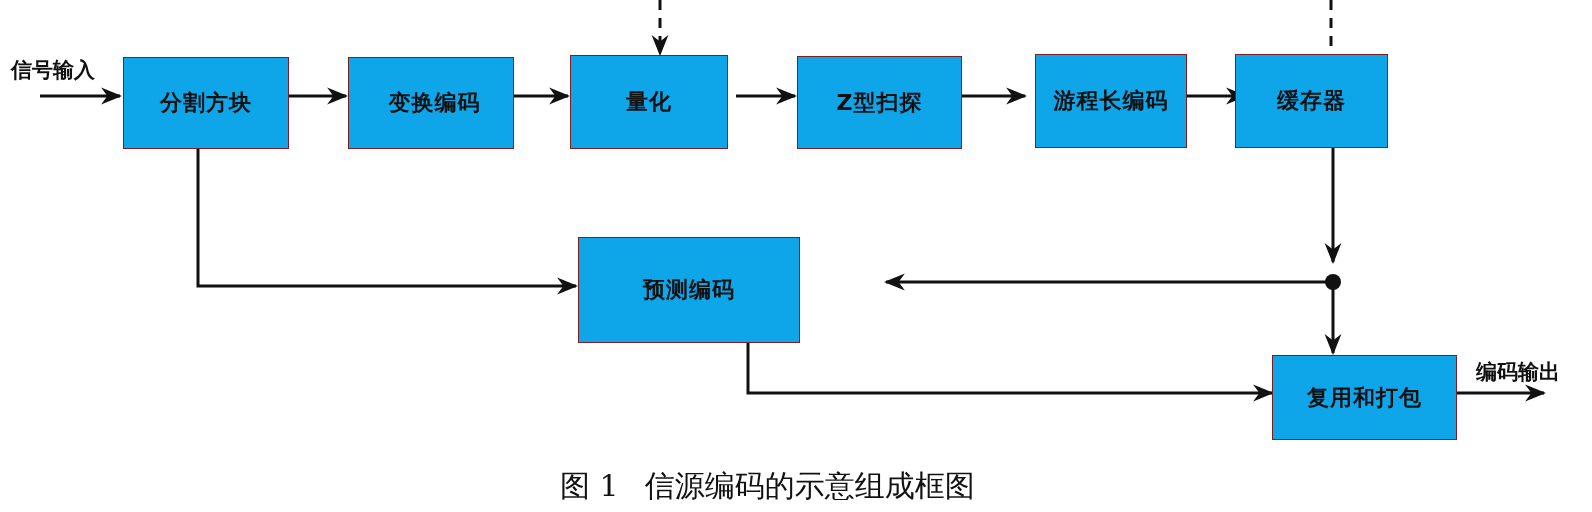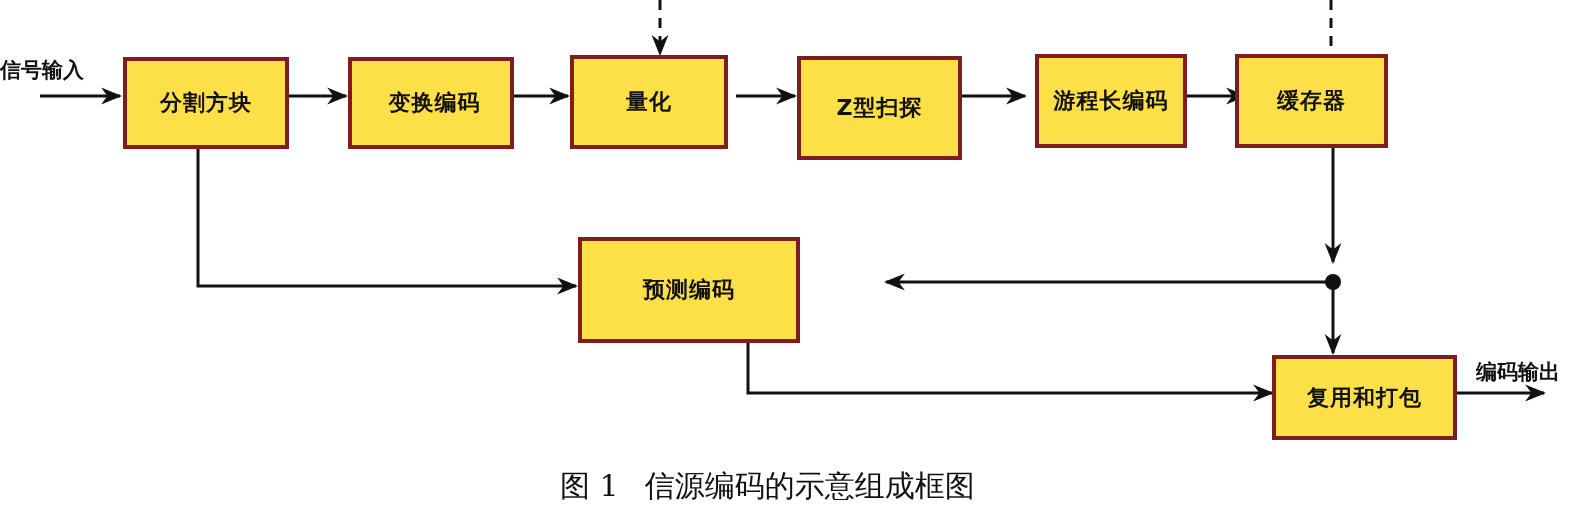--- a/index.html
+++ b/index.html
@@ -1,19 +1,19 @@
 <!DOCTYPE html>
 <html><head>
 <meta charset="utf-8">
 <style>
   html, body { margin: 0; padding: 0; background: #ffffff; }
   body { width: 1592px; height: 512px; position: relative; overflow: hidden;
          font-family: "DejaVu Sans", "Liberation Sans", sans-serif; color: #111; }
   svg { position: absolute; left: 0; top: 0; }
-  .box { position: absolute; border: 4px solid #7f1d1d; box-sizing: border-box; background: #fde047;
+  .box { position: absolute; border: 1px solid #7f1d1d; box-sizing: border-box; background: #0ea5e9;
          display: flex; align-items: center; justify-content: center;
          font-size: 22px; font-weight: bold; letter-spacing: 1px; }
   .label { position: absolute; font-size: 21px; font-weight: bold; white-space: nowrap; }
   .caption { position: absolute; left: 560px; top: 466px; font-size: 30px;
              font-family: "DejaVu Serif", "Liberation Serif", serif; white-space: nowrap; }
   .caption span { margin-right: 26px; }
 </style>
 </head>
 <body>
 
@@ -44,33 +44,33 @@
 
     <line x1="1333" y1="282" x2="1333" y2="353" marker-end="url(#arrow)"></line>
 
     <polyline points="748,343 748,393 1272,393" marker-end="url(#arrow)"></polyline>
 
     <line x1="1457" y1="393" x2="1544" y2="393" marker-end="url(#arrow)"></line>
   </g>
   <circle cx="1333" cy="282" r="8" fill="#111"></circle>
 </svg>
 
-<div class="label" style="left:0px; top:56px;text-align:right;">信号输入</div>
+<div class="label" style="left:11px; top:56px;text-align:right;">信号输入</div>
 <div class="label" style="left:1476px; top:358px;">编码输出</div>
 
 <div class="box" style="left:123px; top:57px; width:166px; height:92px;">
   <span>分割方块</span>
 </div>
 <div class="box" style="left:348px; top:57px; width:166px; height:92px;padding-left:7px;">
   <span>变换编码</span>
 </div>
 <div class="box" style="left:570px; top:55px; width:158px; height:94px;">
   <span>量化</span>
 </div>
-<div class="box" style="left:797px; top:56px; width:165px; height:104px;">
+<div class="box" style="left:797px; top:56px; width:165px; height:93px;">
   <span>Z型扫探</span>
 </div>
 <div class="box" style="left:1035px; top:54px; width:152px; height:94px;">
   <span>游程长编码</span>
 </div>
 <div class="box" style="left:1235px; top:54px; width:153px; height:94px;text-align:center;">
   <span>缓存器</span>
 </div>
 <div class="box" style="left:578px; top:237px; width:222px; height:106px;">
   <span>预测编码</span>

